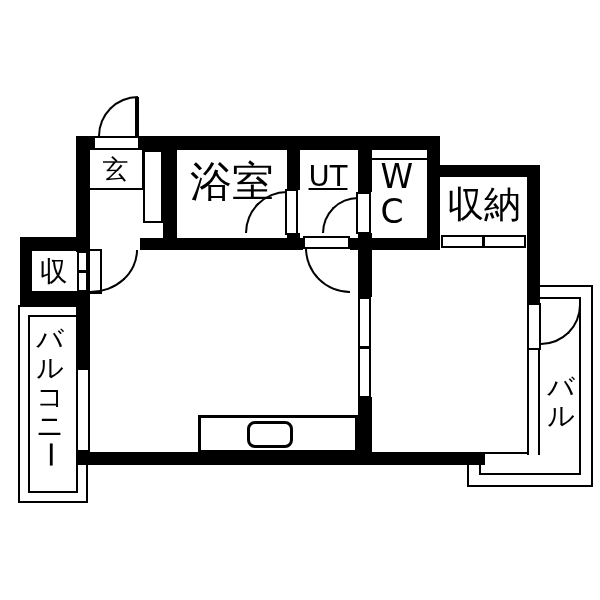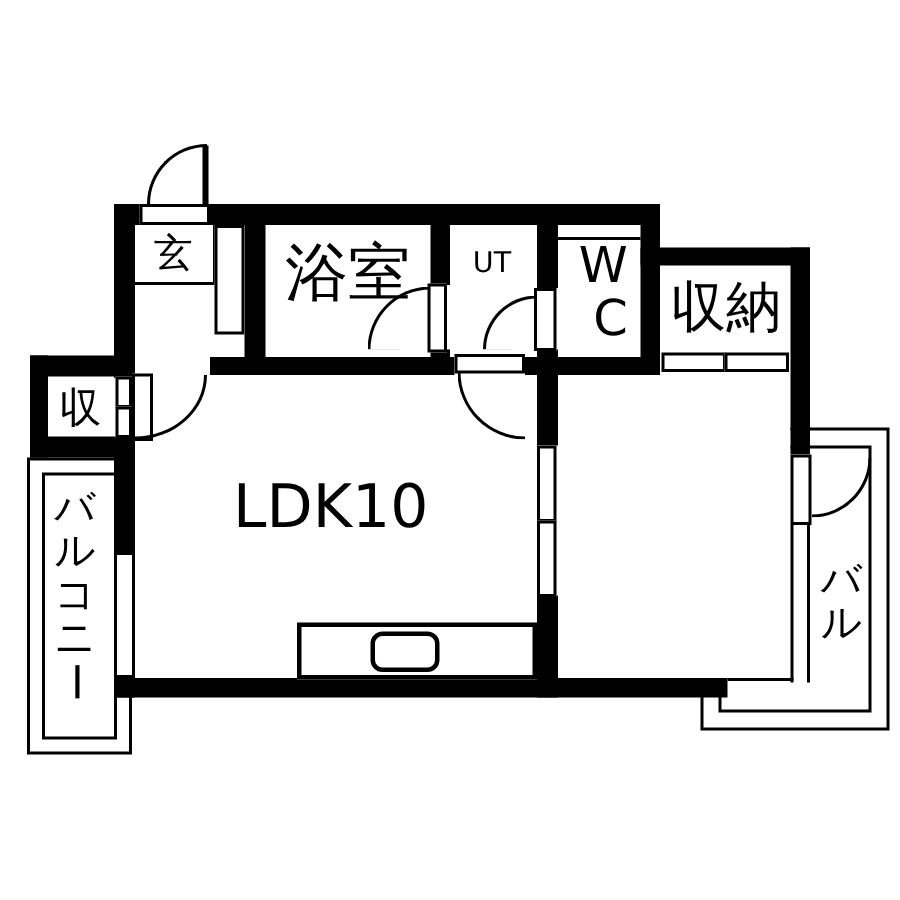--- a/index.html
+++ b/index.html
@@ -12,21 +12,21 @@
   .thin{position:absolute;border:2px solid #000;background:#fff;box-sizing:border-box;}
   .outline{position:absolute;border:2px solid #000;background:transparent;box-sizing:border-box;}
   .floor{position:absolute;background:#fff;}
   .window{position:absolute;background:#fff;border-left:2px solid #000;border-right:2px solid #000;box-sizing:border-box;}
   .leaf{position:absolute;background:#fff;border:2px solid #000;box-sizing:border-box;}
   .arc{position:absolute;box-sizing:border-box;background:transparent;}
   .arc-tl{border-top:2px solid #000;border-left:2px solid #000;border-top-left-radius:100%;}
   .arc-br{border-right:2px solid #000;border-bottom:2px solid #000;border-bottom-right-radius:100%;}
   .arc-bl{border-left:2px solid #000;border-bottom:2px solid #000;border-bottom-left-radius:100%;}
   .label{position:absolute;display:flex;align-items:center;justify-content:center;line-height:1.05;}
-  .wc-inner{width:38px;word-break:break-all;text-align:right;}
+  .wc-inner{width:38px;word-break:break-all;text-align:left;}
   .vchar{display:block;height:29px;line-height:29px;text-align:center;}
   .vrot{transform:rotate(90deg);}
 </style>
 </head>
 <body>
 
 <div id="plan">
 
   <div class="outline" style="left:18px;top:305px;width:70px;height:198px;"></div>
   <div class="outline" style="left:28px;top:315px;width:50px;height:178px;"></div>
@@ -88,27 +88,26 @@
   <div class="arc arc-tl" style="left:322px;top:197px;width:36px;height:36px;"></div>
 
   <div class="leaf" style="left:303px;top:236px;width:47px;height:13px;"></div>
   <div class="arc arc-bl" style="left:305px;top:248px;width:45px;height:45px;"></div>
 
   <div class="leaf" style="left:527px;top:303px;width:14px;height:47px;"></div>
   <div class="arc arc-br" style="left:541px;top:305px;width:40px;height:40px;"></div>
 
   <div class="label" style="left:88px;top:152px;width:55px;height:36px;font-size:26px;">玄</div>
   <div class="label" style="left:177px;top:156px;width:110px;height:52px;font-size:42px;text-align:center;">浴室</div>
-  <div class="label" style="left:298px;top:156px;width:60px;height:40px;font-size:19px;">UT</div>
+  <div class="label" style="left:298px;top:156px;width:60px;height:40px;font-size:29px;text-decoration:underline;">UT</div>
   <div class="label" style="left:372px;top:150px;width:55px;height:90px;font-size:33px;">
     <span class="wc-inner">WC</span>
   </div>
   <div class="label" style="left:438px;top:182px;width:92px;height:46px;font-size:37px;">収納</div>
   <div class="label" style="left:30px;top:250px;width:47px;height:44px;font-size:28px;">収</div>
-  <div class="label" style="left:118px;top:314px;width:205px;height:48px;font-size:40px;">LDK10</div>
   <div class="label" style="left:34px;top:324px;width:32px;height:150px;font-size:27px;display:block;">
       <span class="vchar">バ</span>
       <span class="vchar">ル</span>
       <span class="vchar">コ</span>
       <span class="vchar">ニ</span>
       <span class="vchar vrot">ー</span>
     </div>
   <div class="label" style="left:545px;top:372px;width:32px;height:62px;font-size:27px;display:block;">
       <span class="vchar">バ</span>
       <span class="vchar">ル</span>

